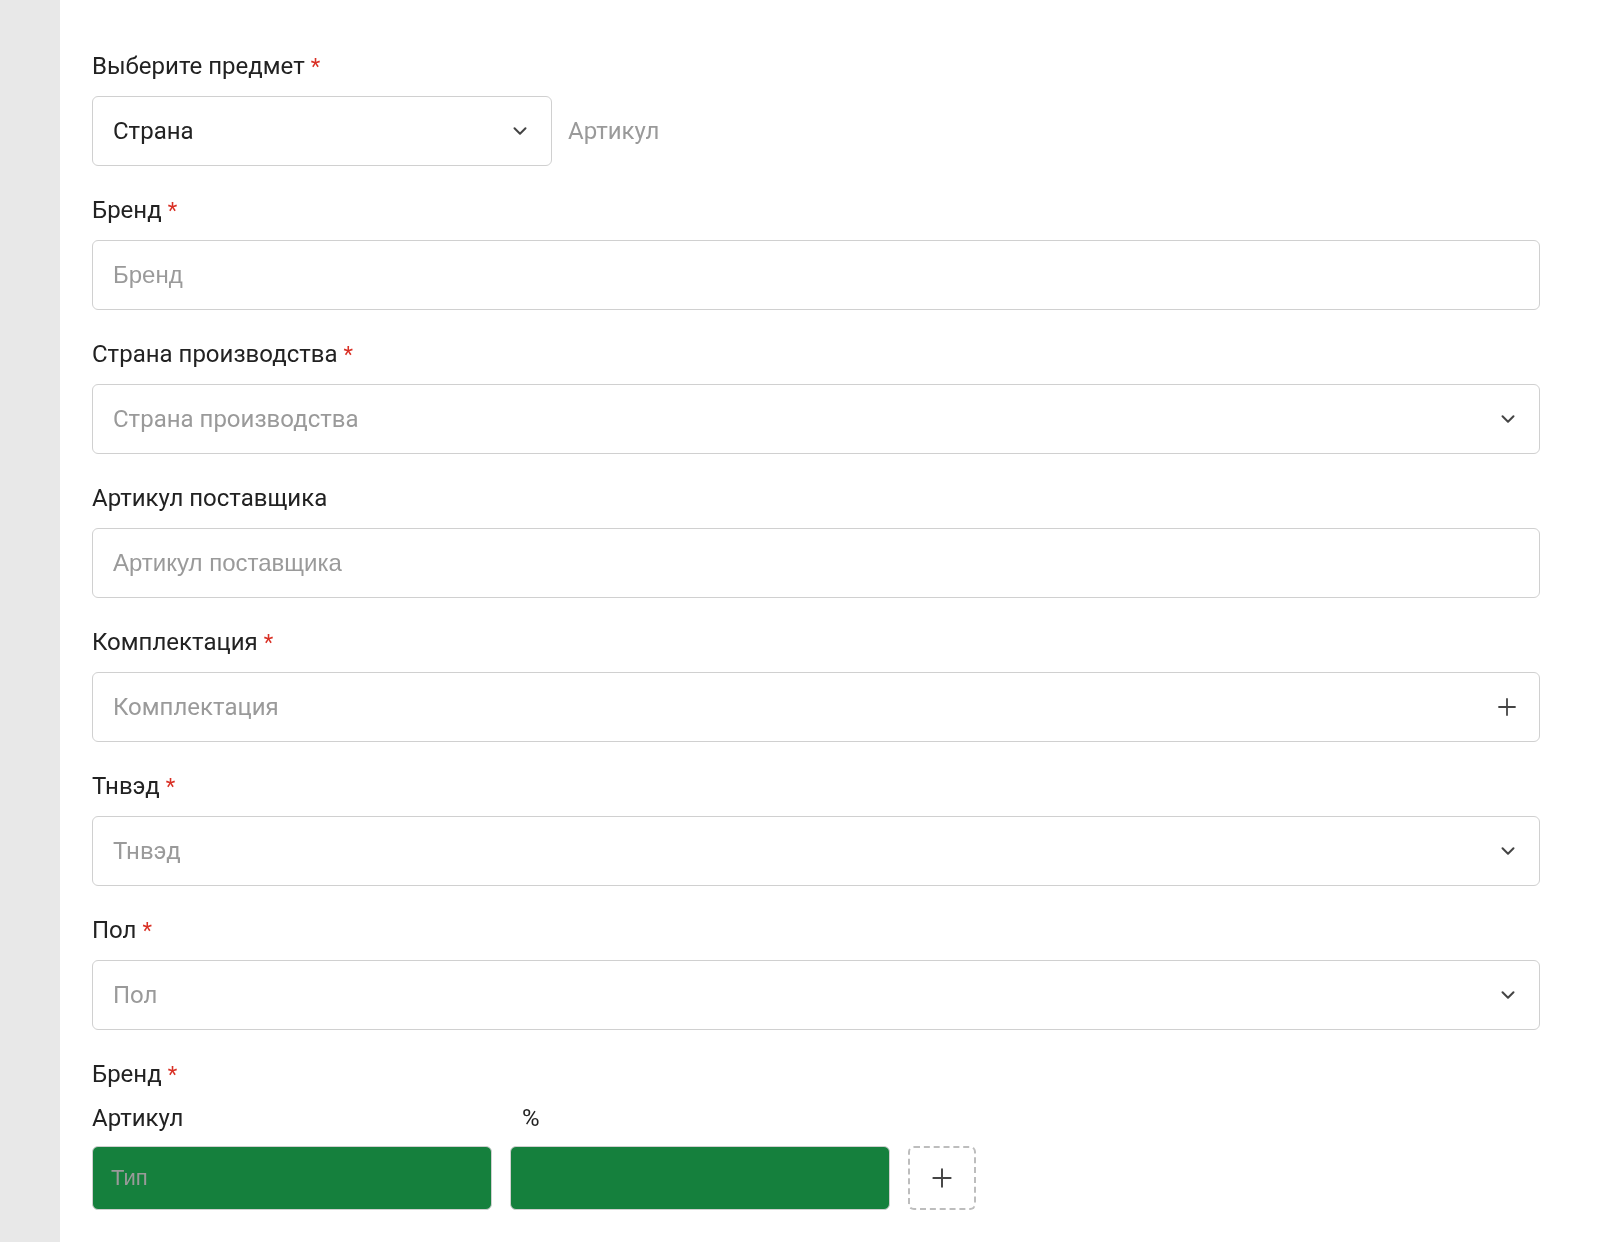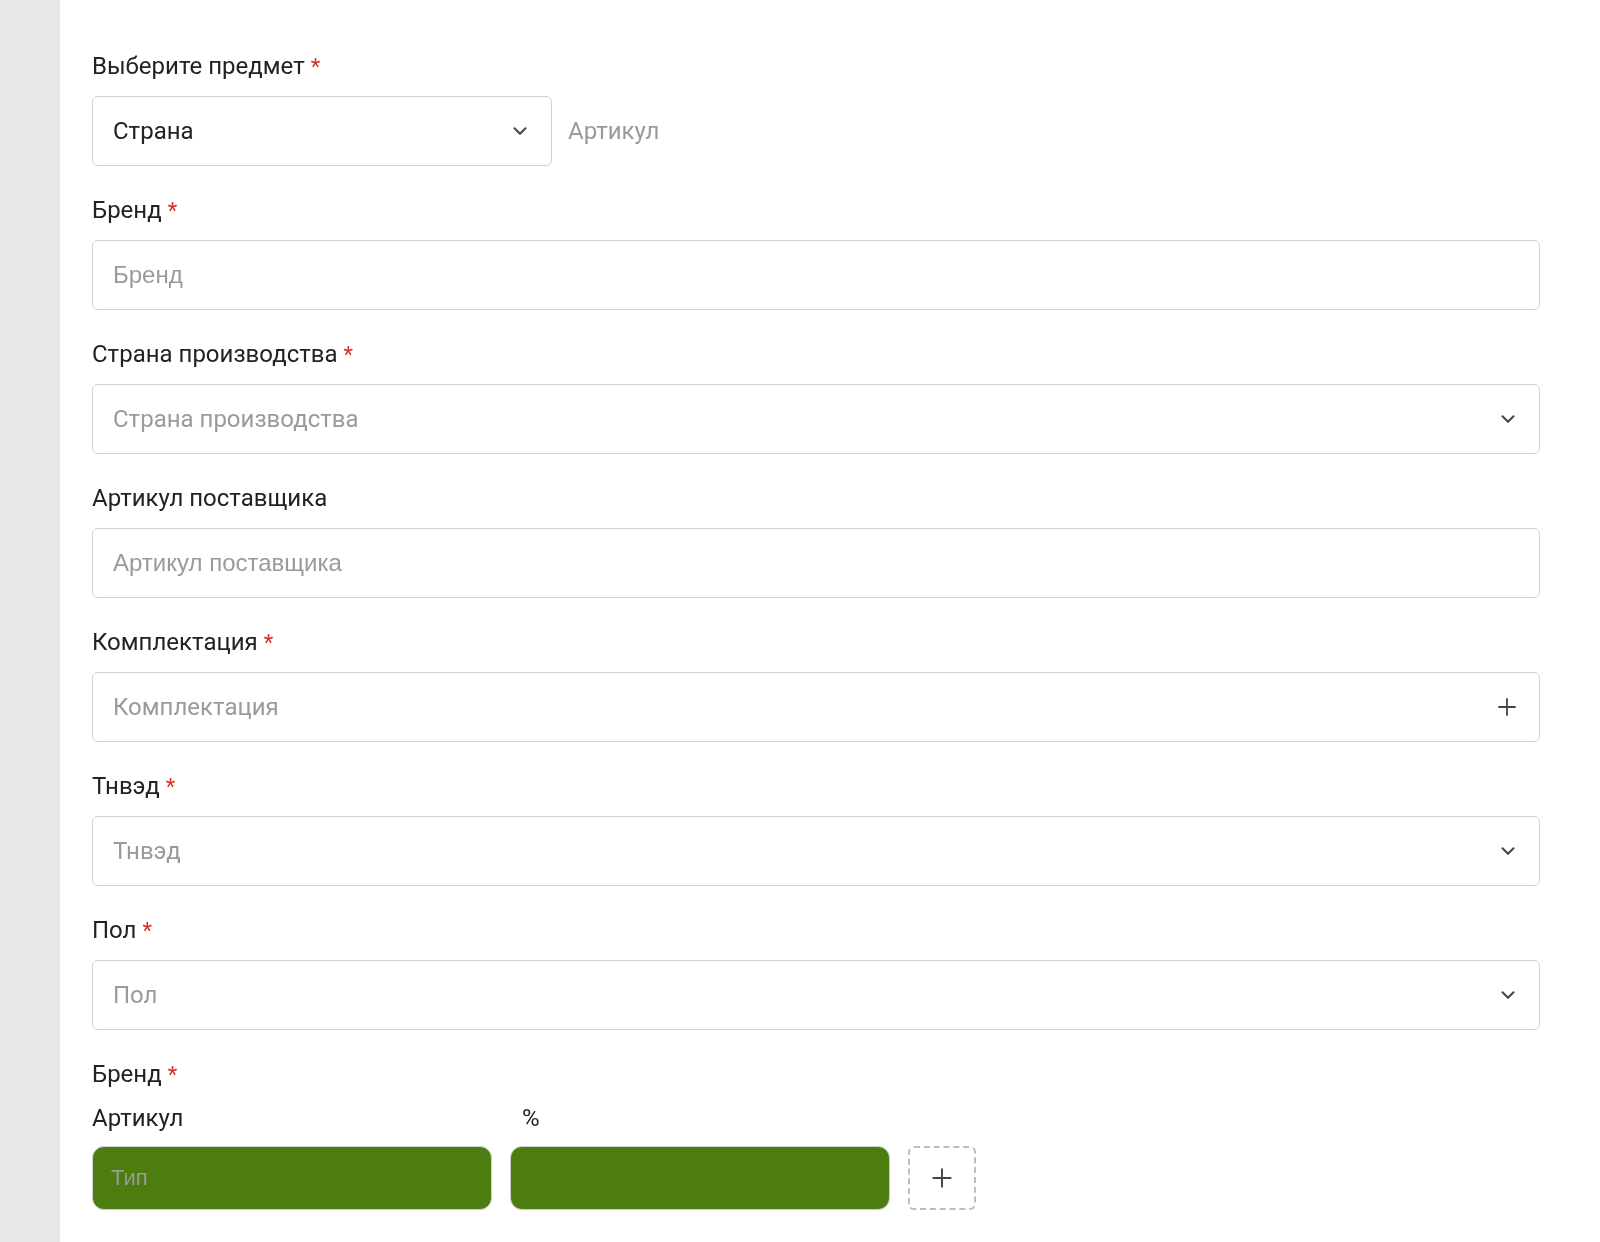--- a/index.html
+++ b/index.html
@@ -101,22 +101,22 @@
   .material-col { width: 400px; }
   .percent-col { width: 380px; }
   .comp-inputs {
     display: flex;
     gap: 18px;
     align-items: center;
   }
   .comp-input {
     height: 64px;
     border: 1px solid #d0d0d0;
-    border-radius: 12px;
-    background: #4d7c0f;
+    border-radius: 6px;
+    background: #15803d;
     padding: 0 18px;
     font-size: 22px;
     display: flex;
     align-items: center;
   }
   .comp-input input {
     border: none;
     outline: none;
     width: 100%;
     height: 100%;

